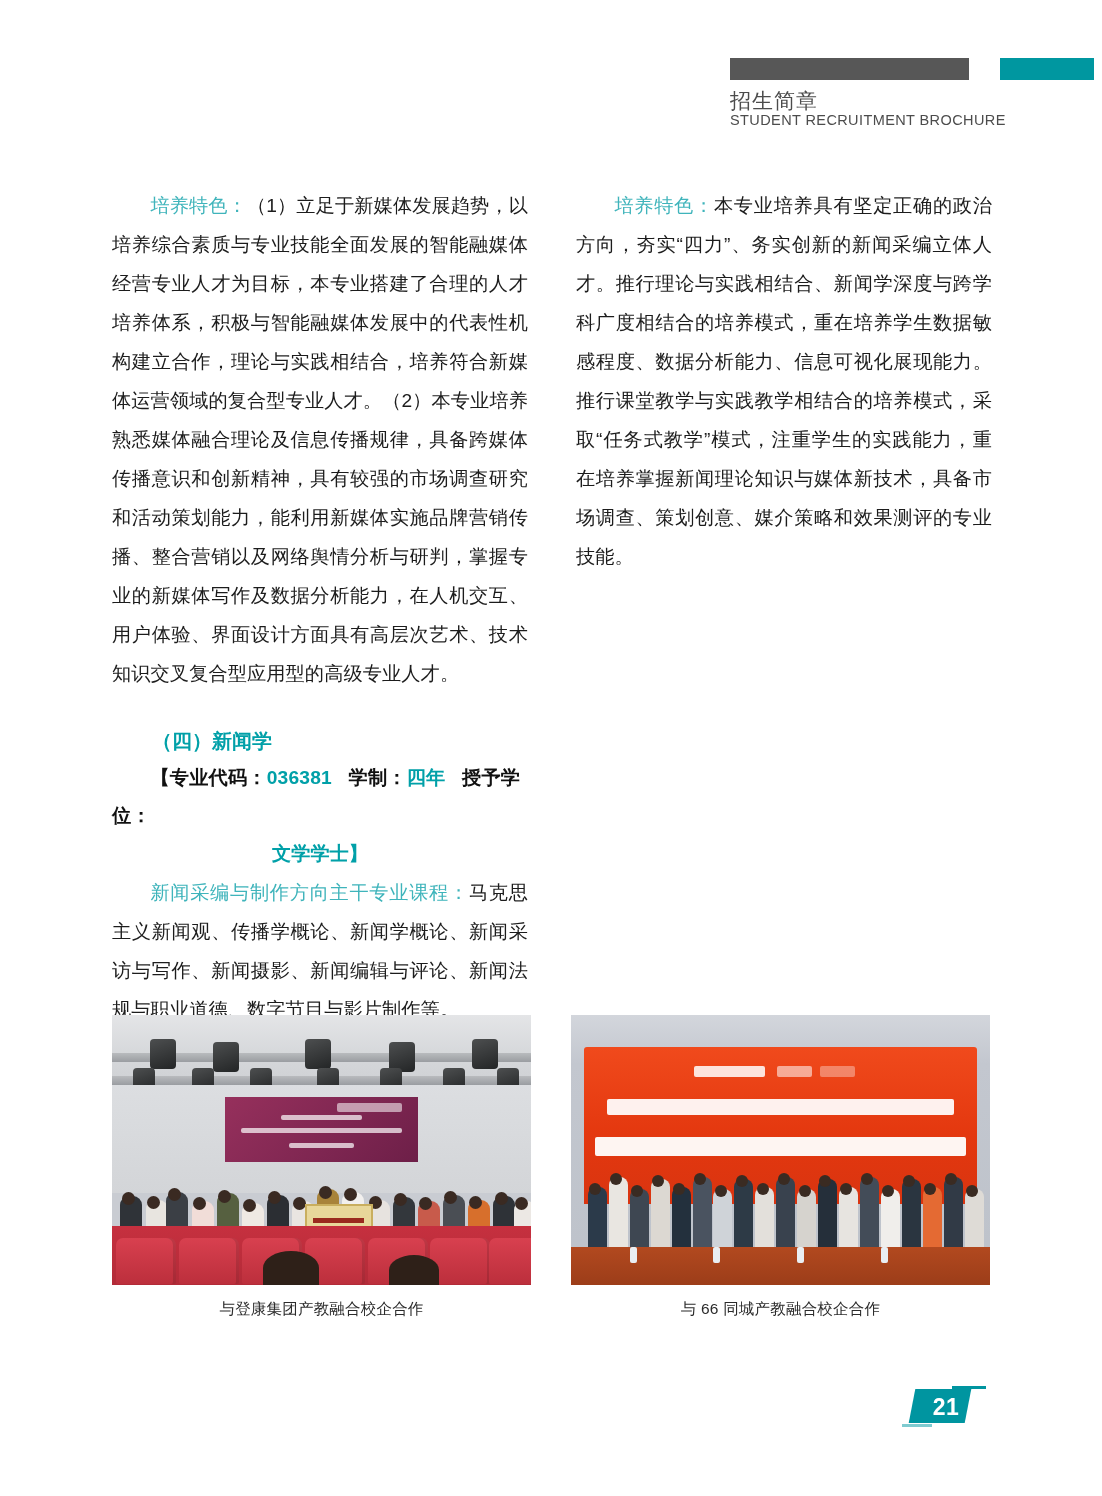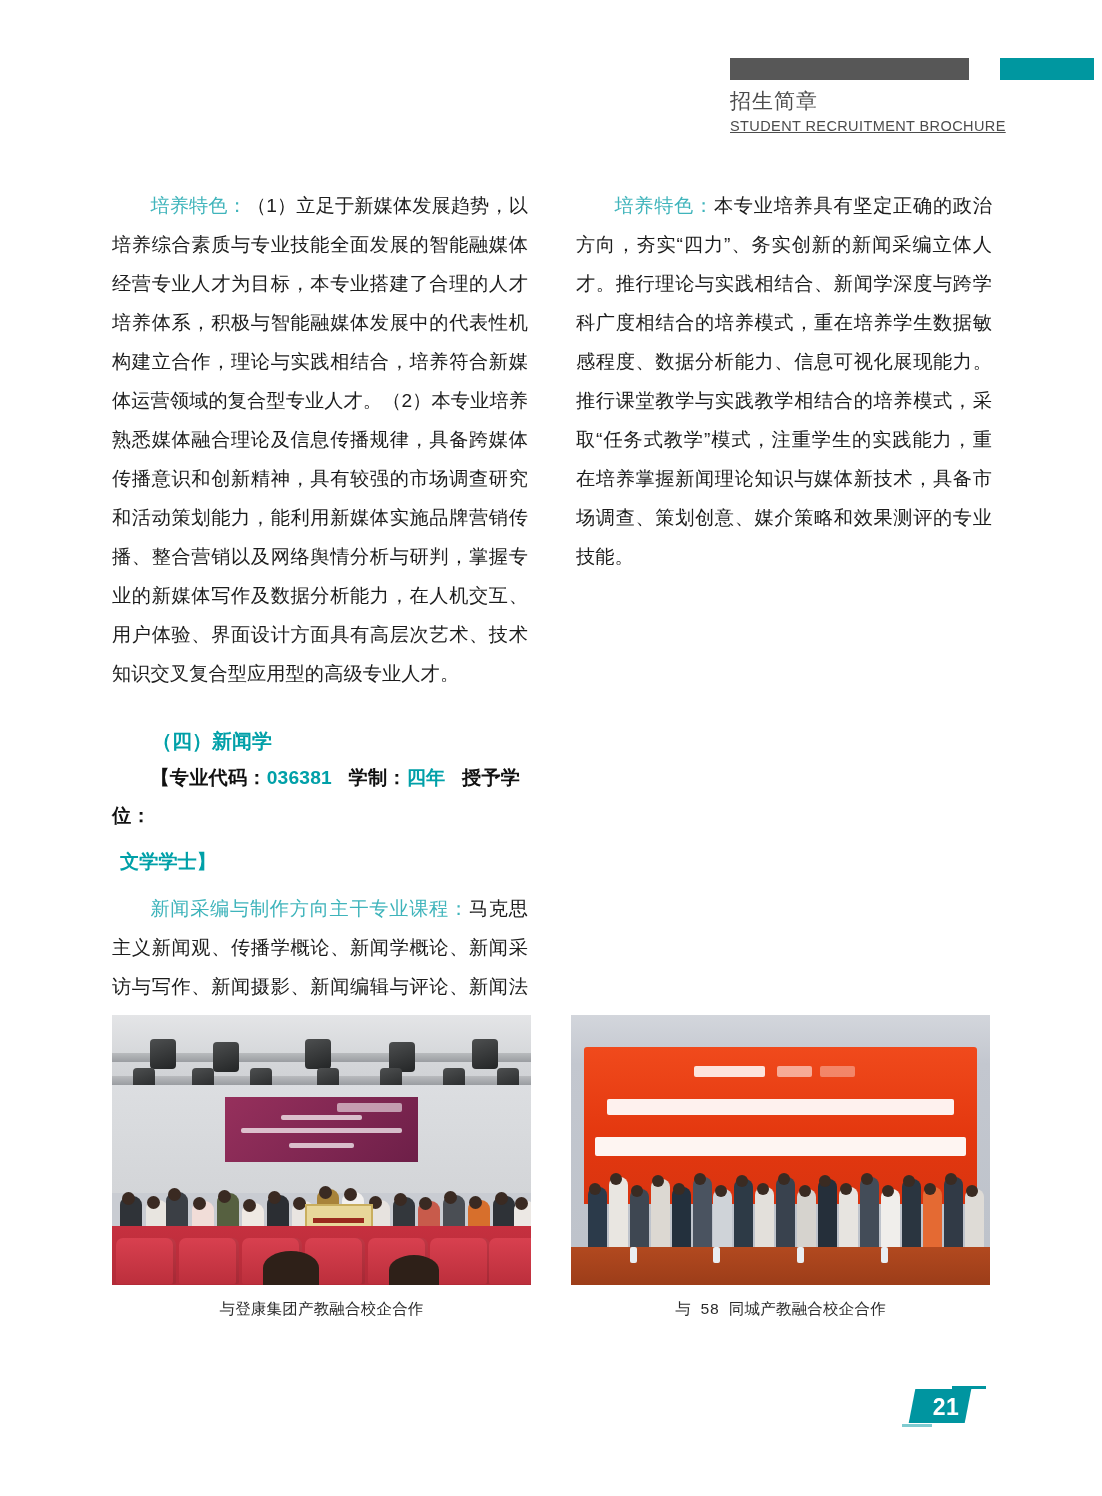--- a/index.html
+++ b/index.html
@@ -51,28 +51,27 @@
     top: 30px;
     left: 0;
     font-size: 21px;
     line-height: 1.25;
     color: #4c4c4c;
     letter-spacing: 1px;
     white-space: nowrap;
   }
   .header-title-en {
     position: absolute;
-    top: 60px;
+    top: 54px;
     left: 0;
     font-size: 14.5px;
     line-height: 1.2;
     color: #4c4c4c;
     letter-spacing: 0.4px;
     white-space: nowrap;
-    text-decoration: underline;
   }
 
   
   .columns {
     position: absolute;
     top: 186px;
     left: 112px;
     width: 880px;
     display: flex;
     gap: 48px;
@@ -113,41 +112,41 @@
     line-height: 38px;
     font-weight: bold;
     color: #111111;
     text-indent: 2em;
     letter-spacing: 0.2px;
   }
   .code-line .teal-bold {
     color: #00a0a8;
   }
   .code-line2 {
-    margin: 8px;
+    margin: 0;
     font-size: 19.2px;
     line-height: 38px;
     font-weight: bold;
     color: #00a0a8;
     text-indent: 0;
+    text-align: center;
   }
   .after-head { margin-top: 4px; }
 
   
   .figures {
     position: absolute;
     top: 1015px;
     left: 112px;
     width: 878px;
     display: flex;
     gap: 40px;
   }
   .figure {
     width: 419px;
-    font-family: Liberation Mono, monospace;
   }
   .photo {
     width: 419px;
     height: 270px;
     position: relative;
     overflow: hidden;
     background: #c9ccd2;
   }
   .caption {
     margin-top: 14px;
@@ -475,21 +474,21 @@
         <div class="ph2-p" style="left:94%; height:60%; background:#dedbd6;"></div>
         <div class="ph2-h" style="left:94.3%;top:36%;"></div>
       </div>
       <div class="ph2-table">
         <div class="ph2-bottle" style="left:14%;"></div>
         <div class="ph2-bottle" style="left:34%;"></div>
         <div class="ph2-bottle" style="left:54%;"></div>
         <div class="ph2-bottle" style="left:74%;"></div>
       </div>
     </div>
-    <figcaption class="caption">与 58 同城产教融合校企合作</figcaption>
+    <figcaption class="caption">与 66 同城产教融合校企合作</figcaption>
   </figure>
 
 </div>
 
 <div class="page-badge-tail"></div>
 <div class="page-badge"></div>
 <div class="page-badge-num">21</div>
 <div class="page-badge-tail2"></div>
 
 </body></html>

